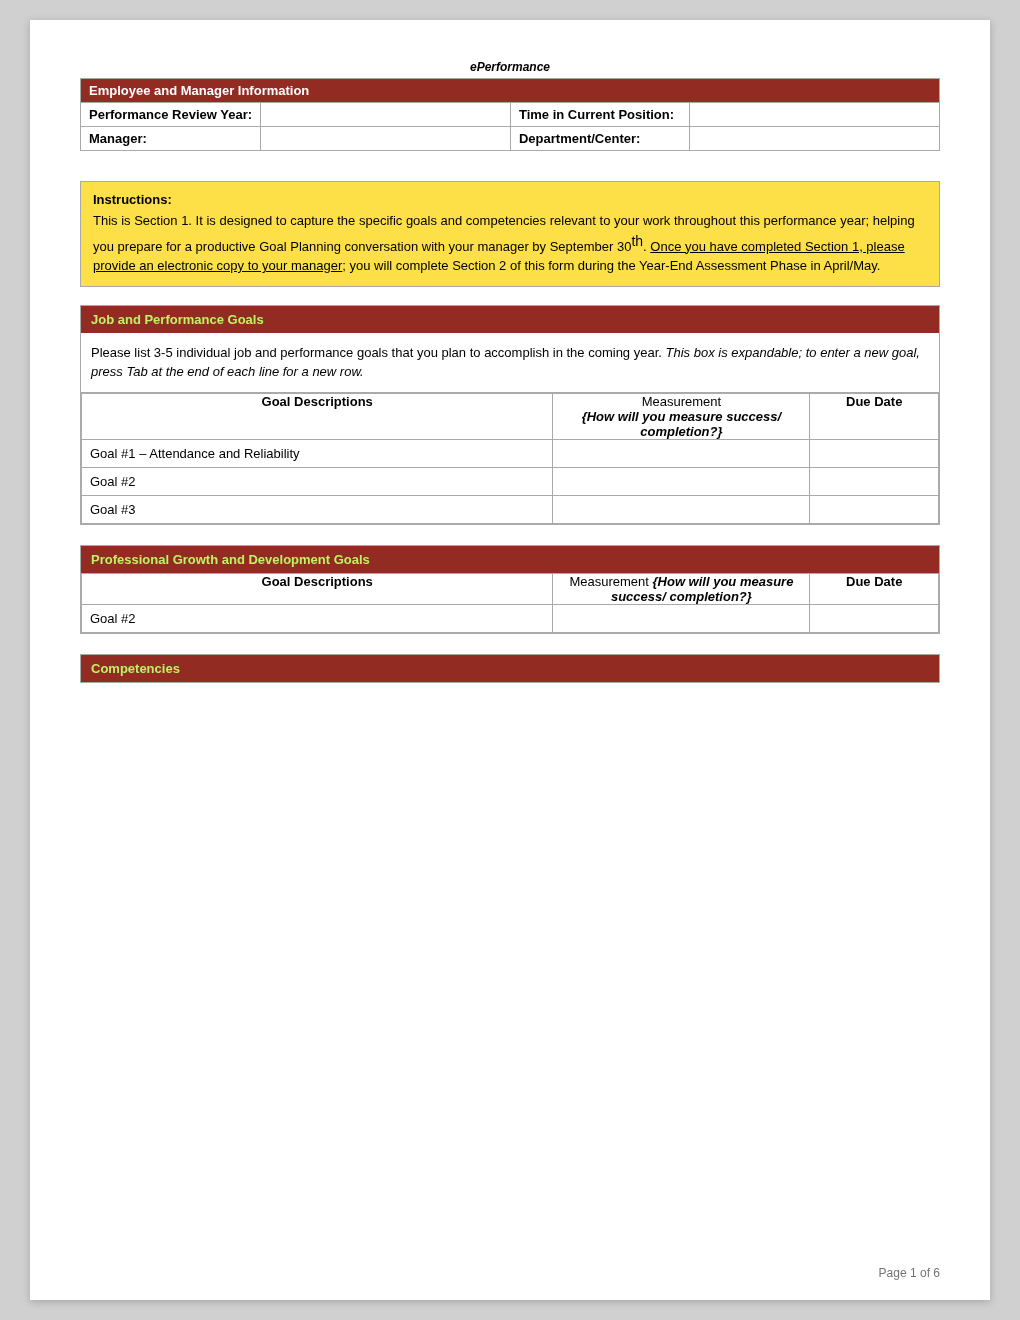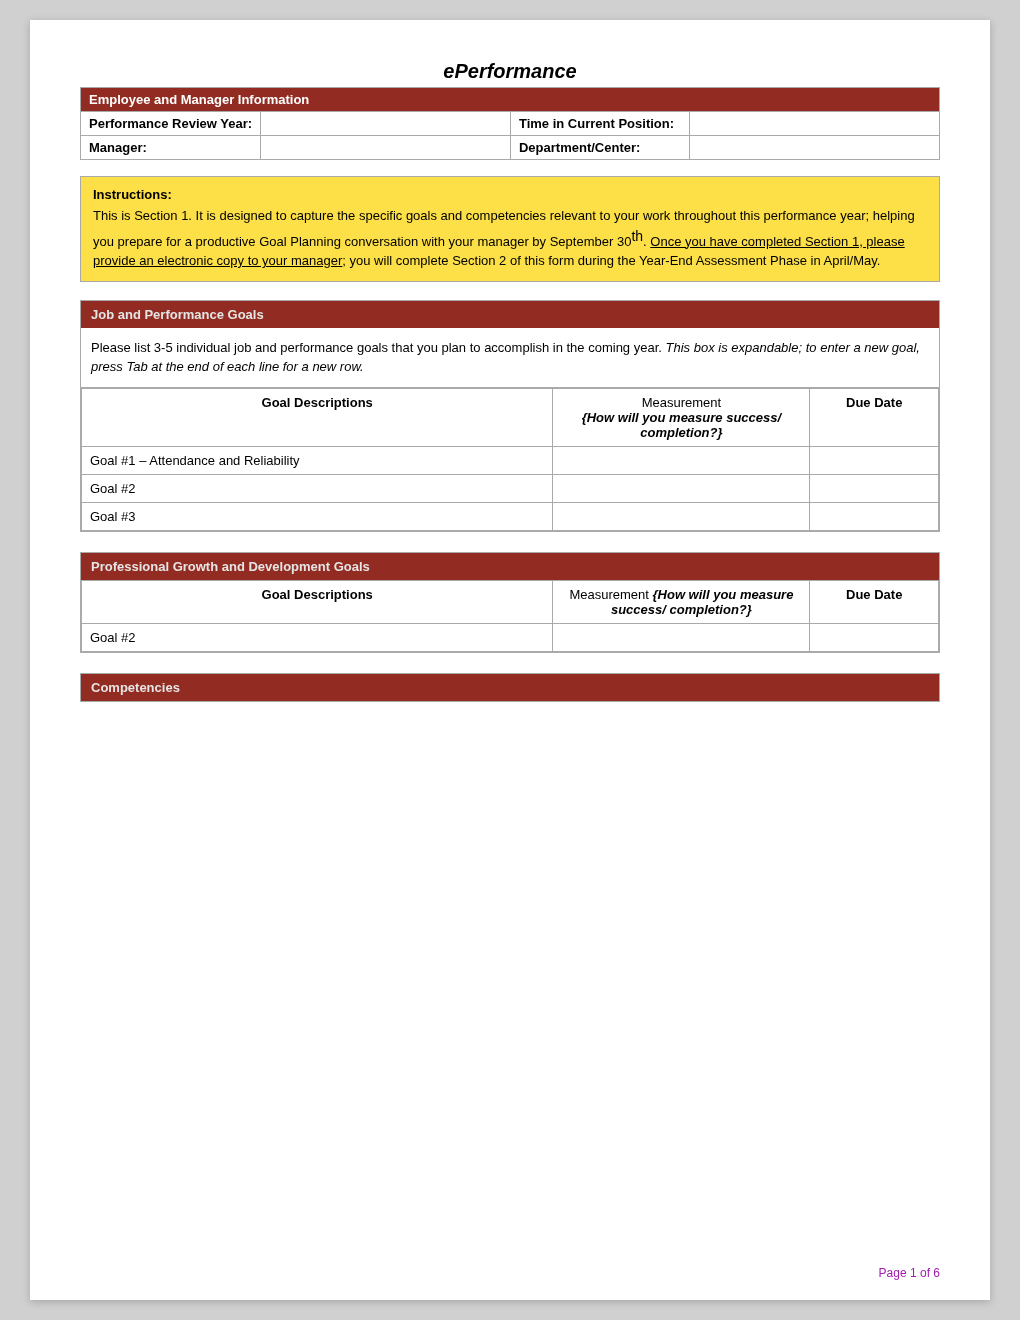--- a/index.html
+++ b/index.html
@@ -25,21 +25,21 @@
       min-height: 1280px;
       padding: 40px 50px;
       position: relative;
       box-shadow: 0 2px 8px rgba(0,0,0,0.2);
     }
 
     .doc-title-italic {
       text-align: center;
       font-style: italic;
       font-weight: bold;
-      font-size: 20px;
+      font-size: 12px;
       margin-bottom: 4px;
     }
 
     .doc-title-main {
       text-align: center;
       font-weight: bold;
       font-size: 17px;
       margin-bottom: 20px;
     }
 
@@ -49,21 +49,21 @@
       color: #ffffff;
       font-weight: bold;
       padding: 5px 8px;
       font-size: 13px;
     }
 
     .info-table {
       width: 100%;
       border-collapse: collapse;
       border: 1px solid #aaa;
-      margin-bottom: 16px;
+      margin-bottom: 30px;
     }
 
     .info-table td {
       border: 1px solid #aaa;
       padding: 4px 8px;
       font-size: 13px;
     }
 
     .info-table .label {
       font-weight: bold;
@@ -106,21 +106,21 @@
     .bold { font-weight: normal; }
 
     
     .goal-section {
       border: 1px solid #aaa;
       margin-bottom: 20px;
     }
 
     .goal-section-header {
       background-color: #922B21;
-      color: #e5e5e5;
+      color: #bef264;
       font-weight: bold;
       padding: 6px 10px;
       font-size: 13px;
     }
 
     .goal-description-text {
       padding: 10px 10px;
       font-size: 13px;
       line-height: 1.5;
       border-bottom: 1px solid #aaa;
@@ -131,21 +131,21 @@
     }
 
     
     .goal-table {
       width: 100%;
       border-collapse: collapse;
     }
 
     .goal-table th {
       border: 1px solid #aaa;
-      padding: 6px 8px;
+      padding: 0 8px;
       font-size: 13px;
       font-weight: bold;
       vertical-align: top;
       background: #fff;
     }
 
     .goal-table td {
       border: 1px solid #aaa;
       padding: 6px 8px;
       font-size: 13px;
@@ -165,21 +165,21 @@
       border: 1px solid #aaa;
       margin-bottom: 20px;
     }
 
     
     .page-footer {
       position: absolute;
       bottom: 20px;
       right: 50px;
       font-size: 12px;
-      color: #a21caf;
+      color: #737373;
     }
 
     sup {
       font-size: 14px;
     }
   </style>
 </head>
 <body>
 
 <div class="page">

